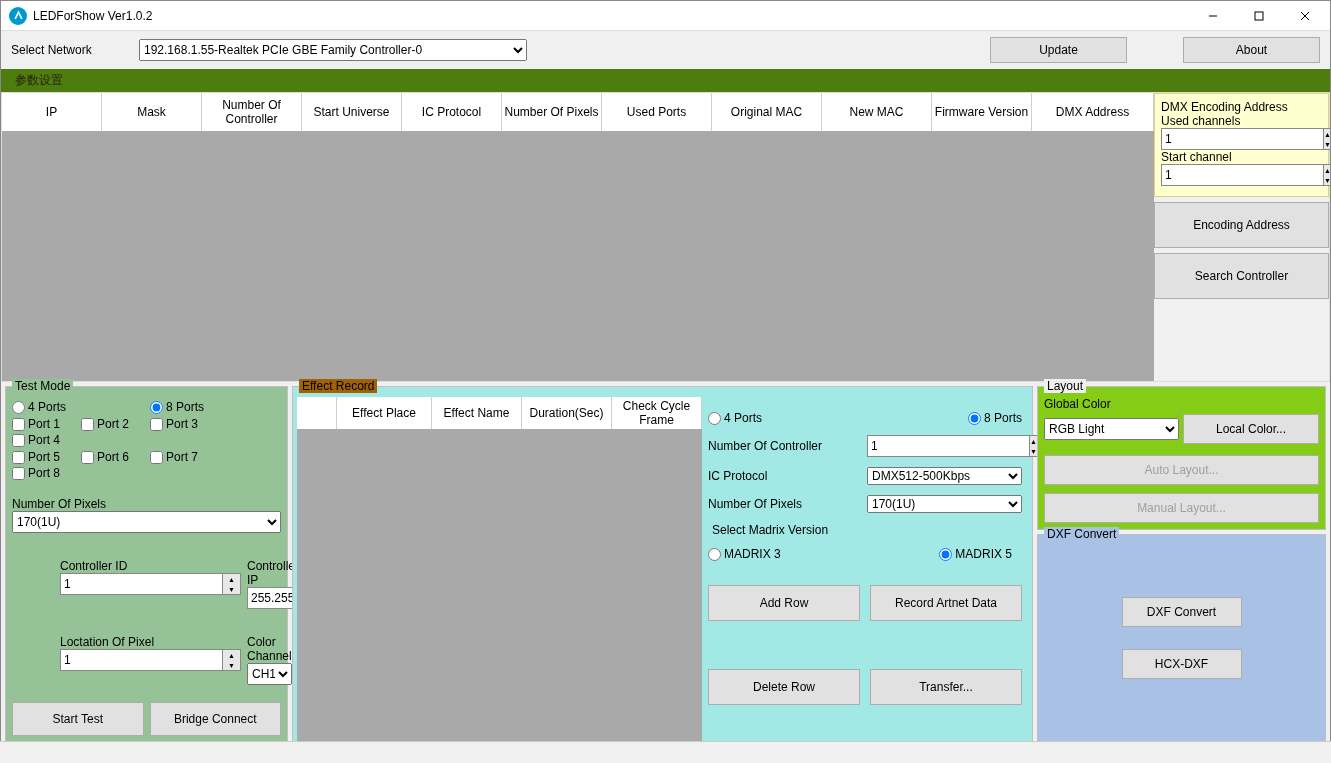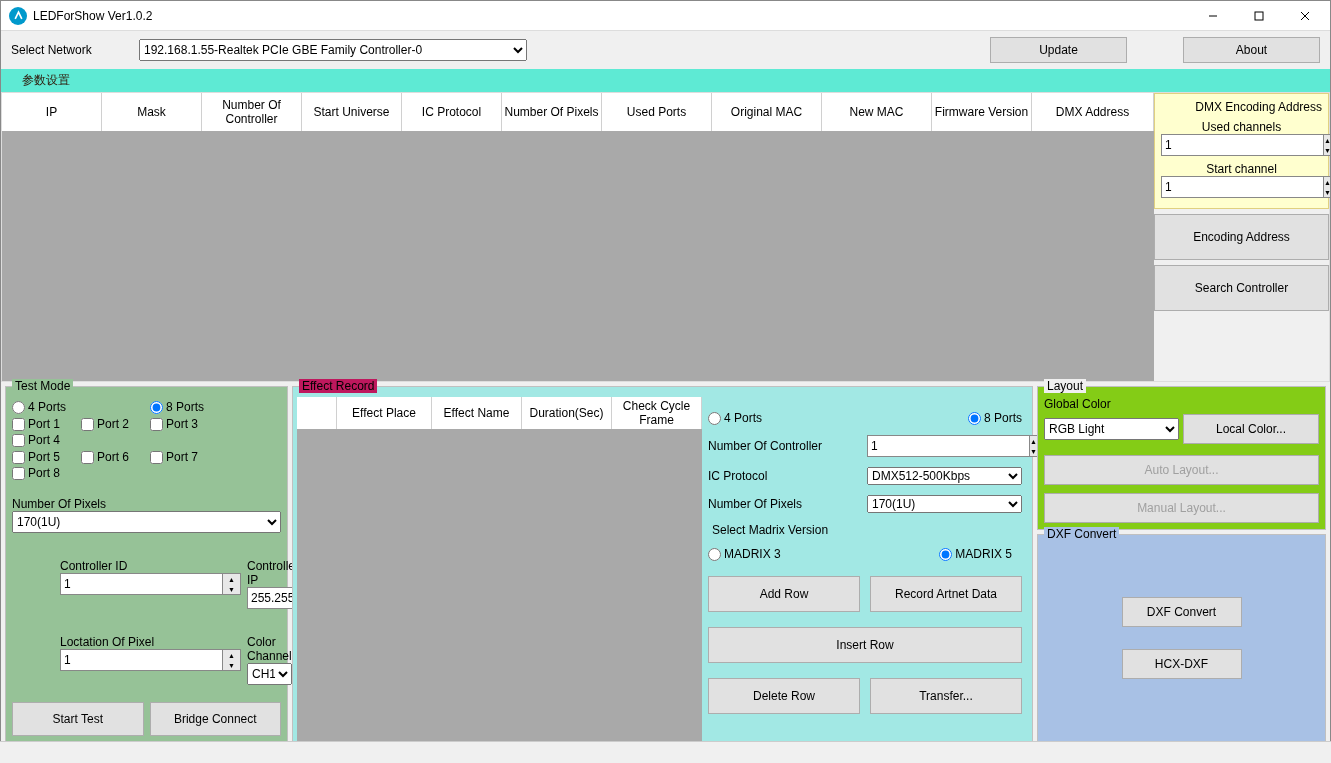--- a/index.html
+++ b/index.html
@@ -8,58 +8,58 @@
 .titlebar .icon { width: 18px; height: 18px; background: #0099cc; border-radius: 50%; margin-right: 6px; display:flex; align-items:center; justify-content:center;}
 .titlebar .icon svg{width:11px;height:11px;}
 .titlebar .title { flex: 1; }
 .winbtn { width: 46px; height: 30px; display: flex; align-items: center; justify-content: center; }
 .toprow { height: 38px; display: flex; align-items: center; gap: 8px; padding: 4px 10px; background:#f0f0f0;}
 .toprow .lbl{width:120px;}
 .toprow select.net { width: 388px; height: 22px; font-size:12px;}
 .toprow .spacer{flex:1;}
 .btn { height: 26px; background: #e1e1e1; border: 1px solid #adadad; cursor: pointer; }
 .btn.big{width:137px;}
-.params-header{background:#5eead4; padding:3px 21px; color:#302010; font-size:12px;}
+.params-header{background:#4d7c0f; padding:3px 14px; color:#302010; font-size:12px;}
 .params-area{display:flex; height:290px; border:1px solid #ddd; background:#f0f0f0;}
 .params-table{flex:1; background:#a9a9a9;}
 .params-table .thead{display:flex; background:#fff; height:38px;}
 .params-table .th{border-right:1px solid #d0d0d0; display:flex; align-items:center; justify-content:center; text-align:center; font-size:12px; padding:2px;}
 .dmx-panel{width:175px; display:flex; flex-direction:column;}
 .dmx-box{background:#ffffcf; border:1px solid #e0d080; padding:6px 6px 10px 6px; position:relative;}
-.dmx-box .legend{position:relative; top:0px; font-size:12px;text-align:right;}
-.dmx-box label{display:block; margin-top:6px;text-align:center;}
+.dmx-box .legend{position:relative; top:0px; font-size:12px;}
+.dmx-box label{display:block; margin-top:0;}
 .spin{display:flex; height:22px;}
 .spin input{flex:1; border:1px solid #888; padding:0 3px; font-size:12px;}
 .spin .arrows{width:18px; display:flex; flex-direction:column; border:1px solid #888; border-left:none;}
 .spin .arrows div{flex:1; display:flex; align-items:center; justify-content:center; font-size:7px; background:#e8e8e8;}
 .sidebtn{height:46px; margin-top:5px; background:#e1e1e1; border:1px solid #adadad; cursor:pointer;}
 .lower{display:flex; padding:4px; gap:4px; height:370px;}
 .panel{border:1px solid #c0c0c0; position:relative; padding:10px 6px 6px 6px;}
 .panel .legend{position:absolute; top:-8px; left:6px; background:inherit; padding:0 3px; font-size:12px;}
 .testmode{width:283px; background:#96c297;}
 .testmode .legend{background:#96c297;}
 .row{display:flex; align-items:center; gap:4px; margin:3px 0;}
 .row.ports{gap:2px; flex-wrap:wrap;}
 .portchk{display:flex; align-items:center; width:67px;}
 .portchk input{margin-right:2px;}
 .tm-sel{width:100%; height:22px;}
 .tm-in{width:100%; height:22px; border:1px solid #888; padding:0 3px;}
 .col2{display:flex; gap:6px;margin-left:48px;}
 .col2 > div{flex:1;}
 .testmode .btn{height:34px; flex:1;}
 .effect{flex:1; background:#a2e8e4; display:flex; position:relative; padding:10px 4px 4px 4px;}
-.effect .legend{background:#be185d;}
+.effect .legend{background:#a16207;}
 .effect-table{background:#a9a9a9; flex:0 0 405px;}
 .effect-table .thead{display:flex; background:#fff; height:32px;}
 .effect-table .th{border-right:1px solid #d0d0d0; display:flex; align-items:center; justify-content:center; text-align:center;}
 .effect-ctrl{flex:1; padding:4px 6px;}
 .effect-ctrl .lbl{width:150px; display:inline-block;}
 .effect-ctrl select,.effect-ctrl .spin{width:155px;}
 .er-row{display:flex; align-items:center; margin:10px 0;}
-.btnrow{display:flex; gap:10px; margin-top:15px;}
+.btnrow{display:flex; gap:10px; margin-top:24px;}
 .btnrow .btn{flex:1; height:36px;}
 .screenshot{color:#2a9d8f;}
 .rightcol{width:289px; display:flex; flex-direction:column; gap:4px;}
 .layout{flex:0 0 auto; background:#84cc16;}
 .layout .legend{background:#f0f0f0;}
 .layout .row select{flex:1; height:22px;}
 .layout .btn{height:30px;}
 .layout .btn.disabled{color:#a0a0a0;}
 .dxf{flex:1; background:#a8c1e5;}
 .dxf .legend{background:#a8c1e5;}
@@ -295,21 +295,20 @@
         <label class="radiolbl" style="margin-right:10px">
             <input type="radio" name="mv" checked="" style=""> 
             <span>MADRIX 5</span>
           </label>
       </div>
       <div class="btnrow">
         <button class="btn">Add Row</button>
         <button class="btn">Record Artnet Data</button>
       </div>
       <div class="btnrow">
-        <button class="btn">Insert Row</button>
       </div>
       <div class="btnrow">
         <button class="btn">Delete Row</button>
         <button class="btn">Transfer...</button>
       </div>
     </div>
   </div>
 
   <div class="rightcol">
     <div class="panel layout">

